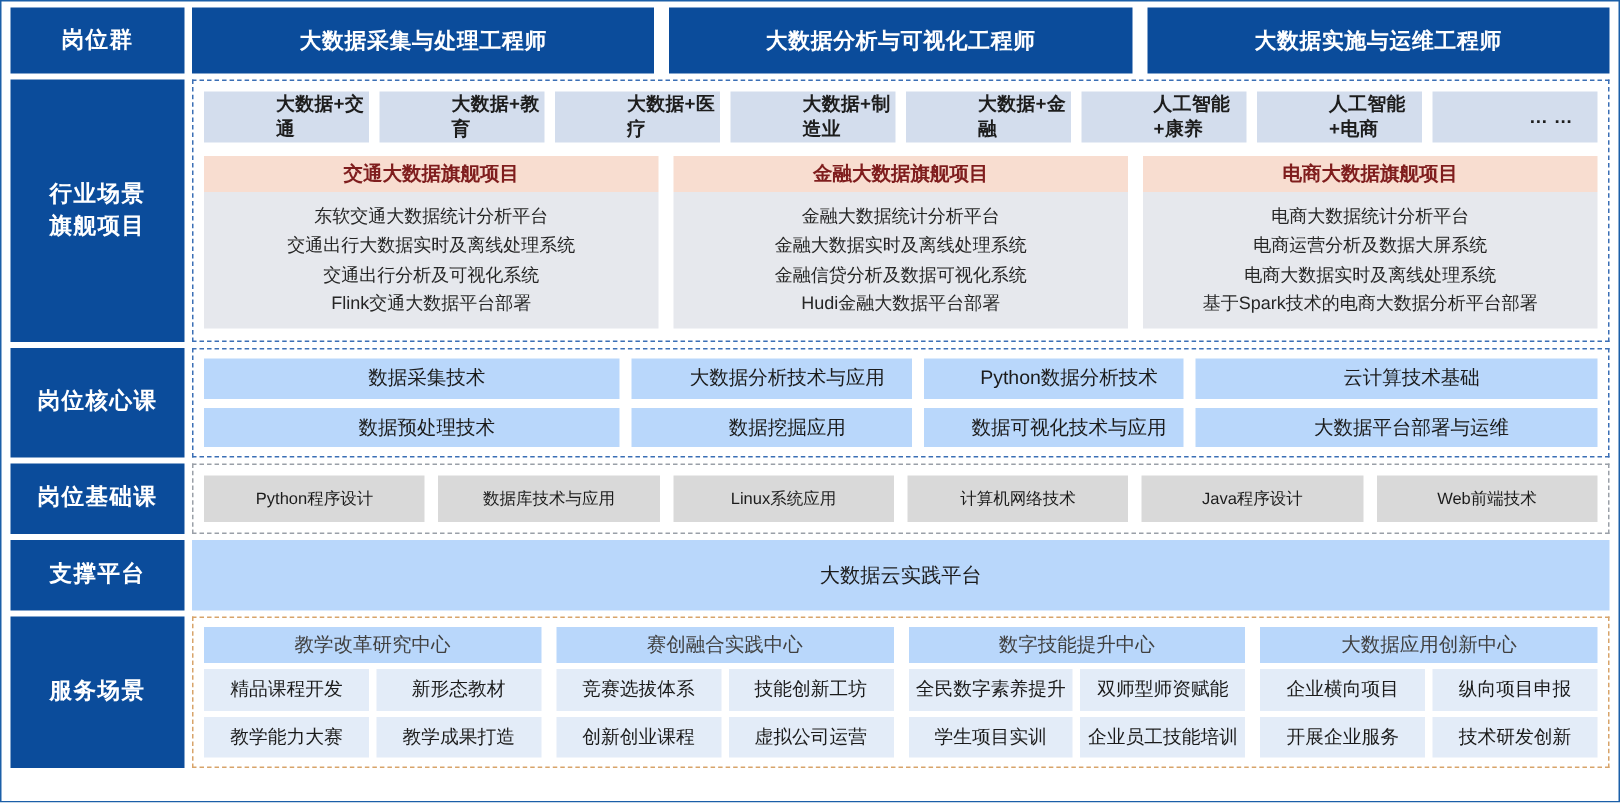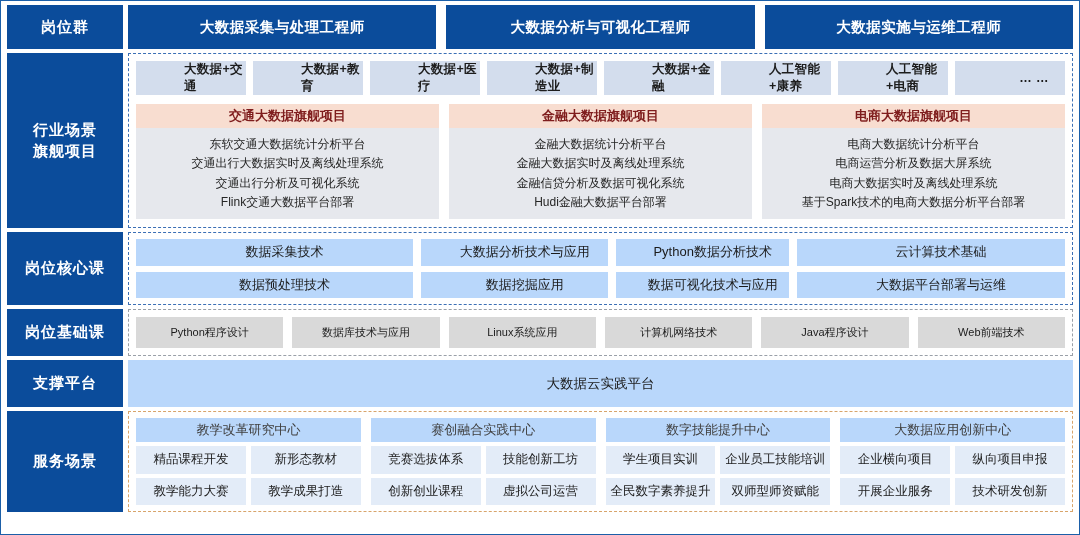--- a/index.html
+++ b/index.html
@@ -297,27 +297,27 @@
           </div>
           <div class="svc-pair">
             <div class="svc-cell">创新创业课程</div>
             <div class="svc-cell">虚拟公司运营</div>
           </div>
         </div>
 
         <div class="svc-col">
           <div class="svc-head">数字技能提升中心</div>
           <div class="svc-pair">
+            <div class="svc-cell">全民数字素养提升</div>
+            <div class="svc-cell">双师型师资赋能</div>
+          </div>
+          <div class="svc-pair">
             <div class="svc-cell">学生项目实训</div>
             <div class="svc-cell">企业员工技能培训</div>
           </div>
-          <div class="svc-pair">
-            <div class="svc-cell">全民数字素养提升</div>
-            <div class="svc-cell">双师型师资赋能</div>
-          </div>
         </div>
 
         <div class="svc-col">
           <div class="svc-head">大数据应用创新中心</div>
           <div class="svc-pair">
             <div class="svc-cell">企业横向项目</div>
             <div class="svc-cell">纵向项目申报</div>
           </div>
           <div class="svc-pair">
             <div class="svc-cell">开展企业服务</div>

